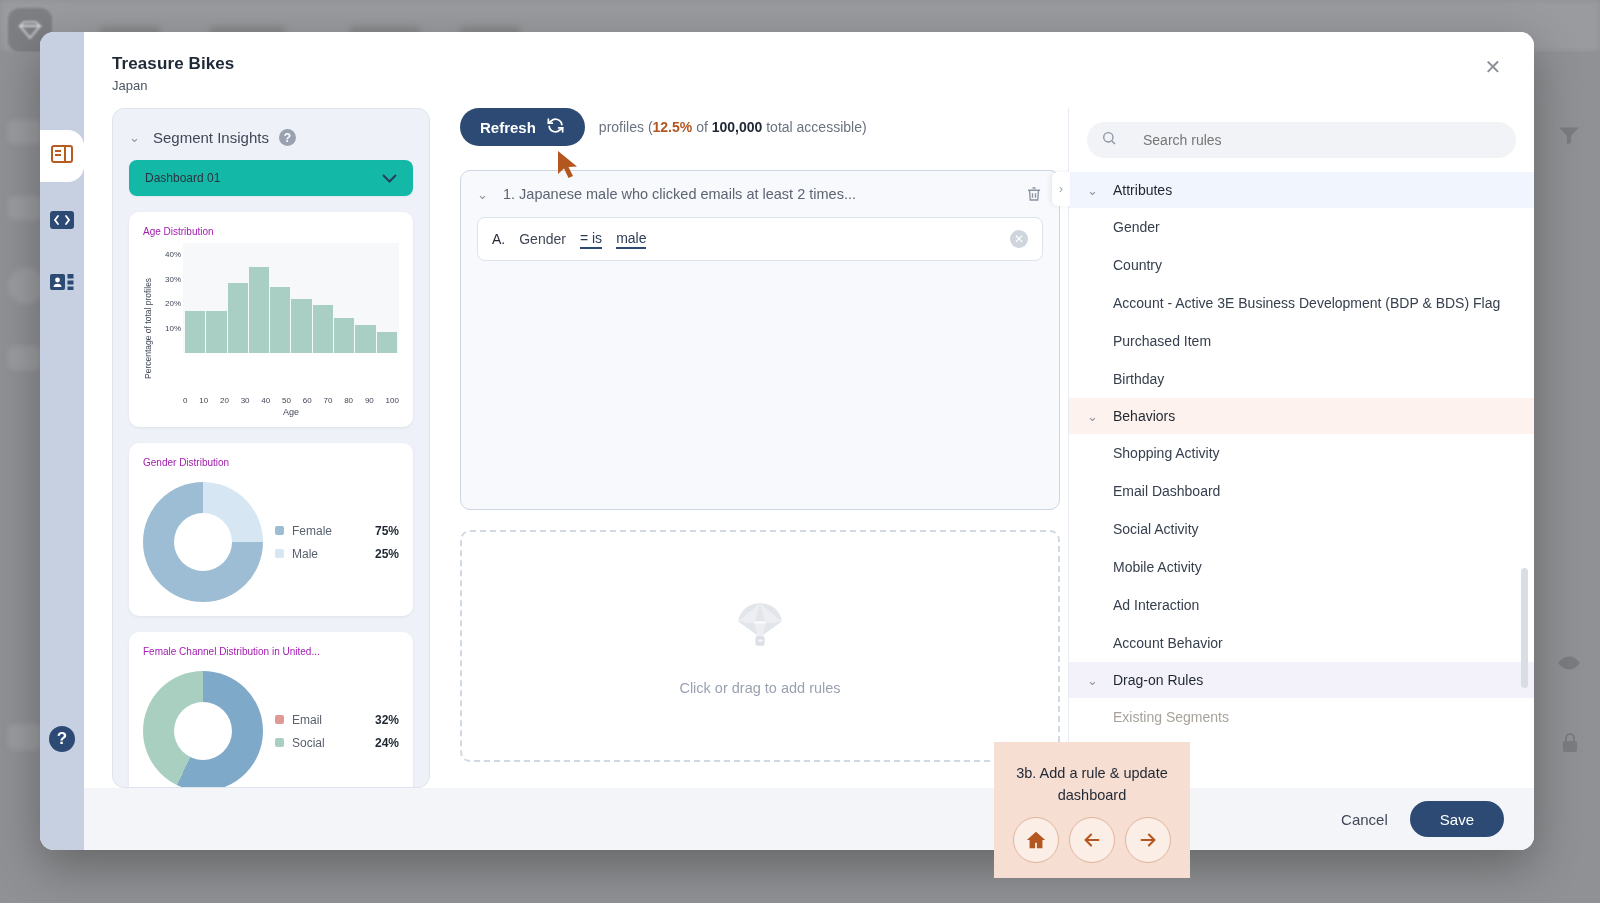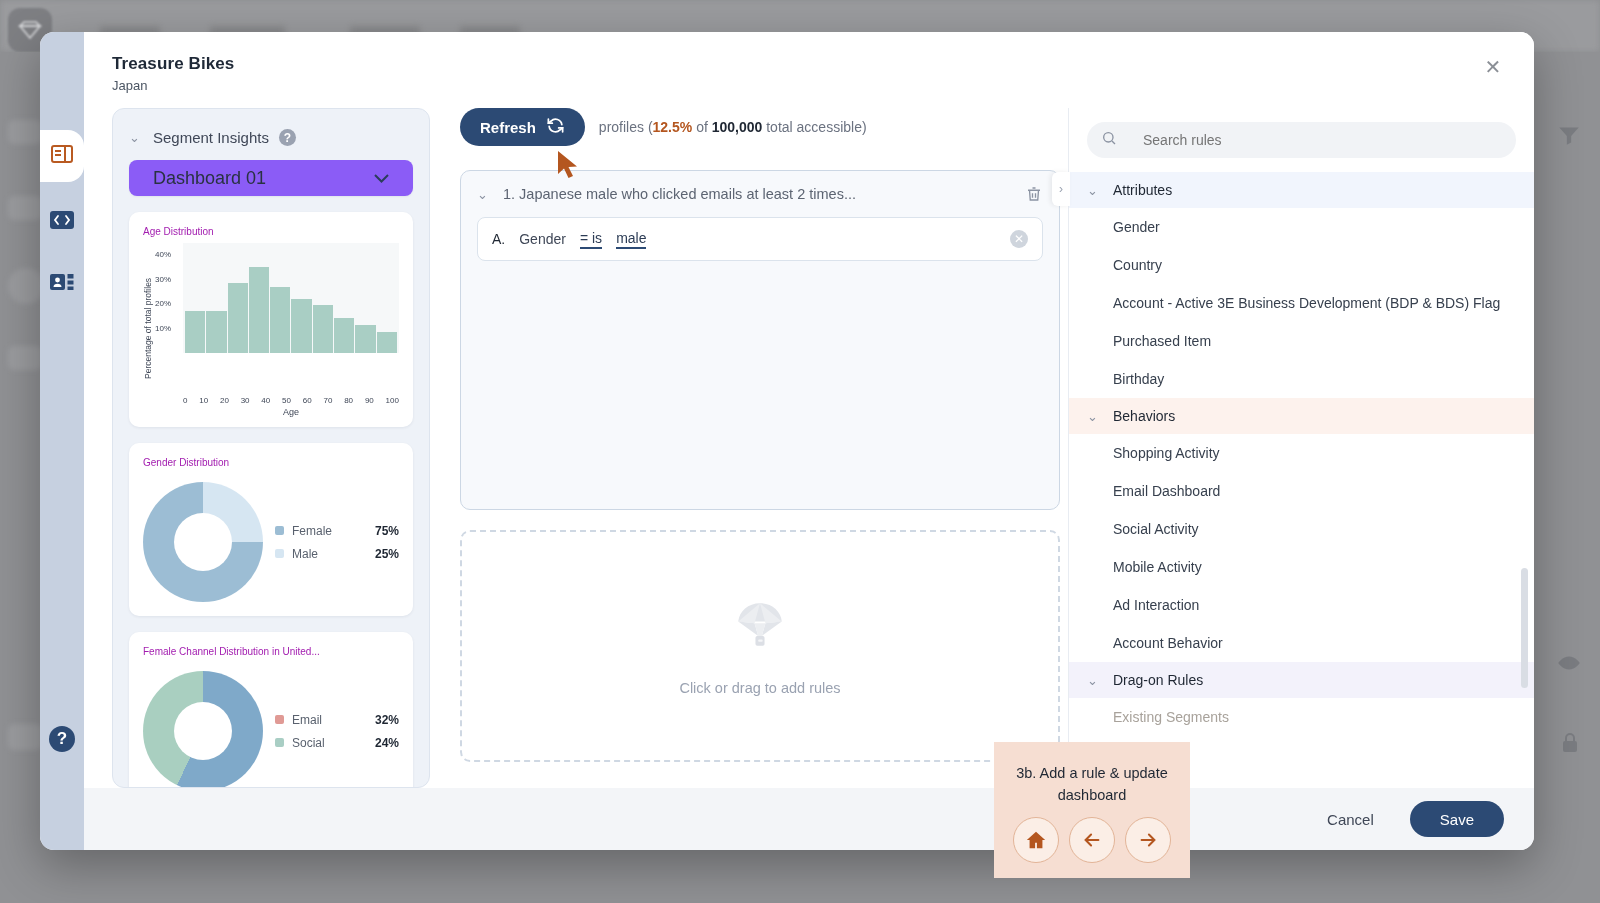--- a/index.html
+++ b/index.html
@@ -83,22 +83,22 @@
     overflow: hidden;
   }
   #ins-head { display:flex; align-items:center; gap: 10px; padding: 20px 18px 0 16px; }
   .chev { color:#8b93a2; font-size: 13px; width:14px; display:inline-block; }
   #ins-title { font-size: 15px; color:#3f4757; font-weight: 500; }
   .qmark {
     width: 17px; height:17px; border-radius:50%; background:#9aa2b1; color:#fff;
     font-size: 12px; font-weight:700; display:flex;align-items:center;justify-content:center;
   }
   #dash-select {
-    margin: 14px 16px 0 16px; height: 36px; background:#8b5cf6; border-radius: 8px;
-    display:flex; align-items:center; padding: 0 24px; font-size: 18px; color:#293241;
+    margin: 14px 16px 0 16px; height: 36px; background:#14b8a6; border-radius: 8px;
+    display:flex; align-items:center; padding: 0 16px; font-size: 12px; color:#293241;
     justify-content: space-between; cursor: pointer;
     box-shadow: 0 1px 2px rgba(20,30,60,.06);
   }
   #dash-select .dd { color:#2b3d5c; font-size: 13px; }
 
   .card {
     margin: 16px 16px 0 16px; background:#fff; border-radius: 10px;
     box-shadow: 0 1px 3px rgba(20,30,60,.07); padding: 14px 14px 10px 14px;
   }
   .card-title { font-size: 10px; color:#a21caf; margin-bottom: 6px; }
@@ -107,21 +107,21 @@
   .hist-wrap { display:flex; height: 150px; }
   .hist-ylabel {
     writing-mode: vertical-rl; transform: rotate(180deg);
     font-size: 8.5px; color:#3f4757; text-align:center; width: 14px;
     padding-bottom: 20px; white-space: nowrap;
   }
   .hist-yaxis {
     width: 26px; position: relative; font-size: 8px; color:#3f4757;
     height: 110px;
   }
-  .hist-yaxis span { position: absolute; right: 12px; margin-left: 28px; }
+  .hist-yaxis span { position: absolute; right: 2px; margin-left: 28px; }
   .hist-plot {
     flex: 1; position: relative; background:#f6f8f9; height: 110px;
     display: flex; align-items: flex-end; gap: 1px; padding: 0 2px;
   }
   .bar { flex: 1; background: #a9cec4; }
   .hist-xaxis {
     display:flex; margin-left: 40px; font-size: 8px; color:#3f4757;
     justify-content: space-between; padding: 3px 0 0 0;
   }
   .hist-xtitle { text-align:center; font-size: 9px; color:#3f4757; margin-top: 2px; margin-left: 40px;}
@@ -215,21 +215,21 @@
   .rule-item.muted { color:#a8a29b; }
   #rules-scrollbar {
     position: absolute; right: 6px; top: 460px; width: 7px; height: 120px;
     background:#d9dde4; border-radius: 4px;
   }
 
   
   #footer {
     position: absolute; left: 44px; right: 0; bottom: 0; height: 62px;
     background:#f3f5f8; display:flex; align-items:center; justify-content:flex-end;
-    gap: 36px; padding-right: 30px;
+    gap: 22px; padding-right: 30px;
   }
   #cancel-btn {
     background:none; border:none; font-size: 15px; color:#3f4757; cursor:pointer;
     font-family:"Liberation Sans", sans-serif;
   }
   #save-btn {
     background:#2c4a74; color:#fff; border:none; border-radius: 18px;
     height: 36px; padding: 0 30px; font-size: 15px; cursor:pointer;
     font-family:"Liberation Sans", sans-serif;
   }

